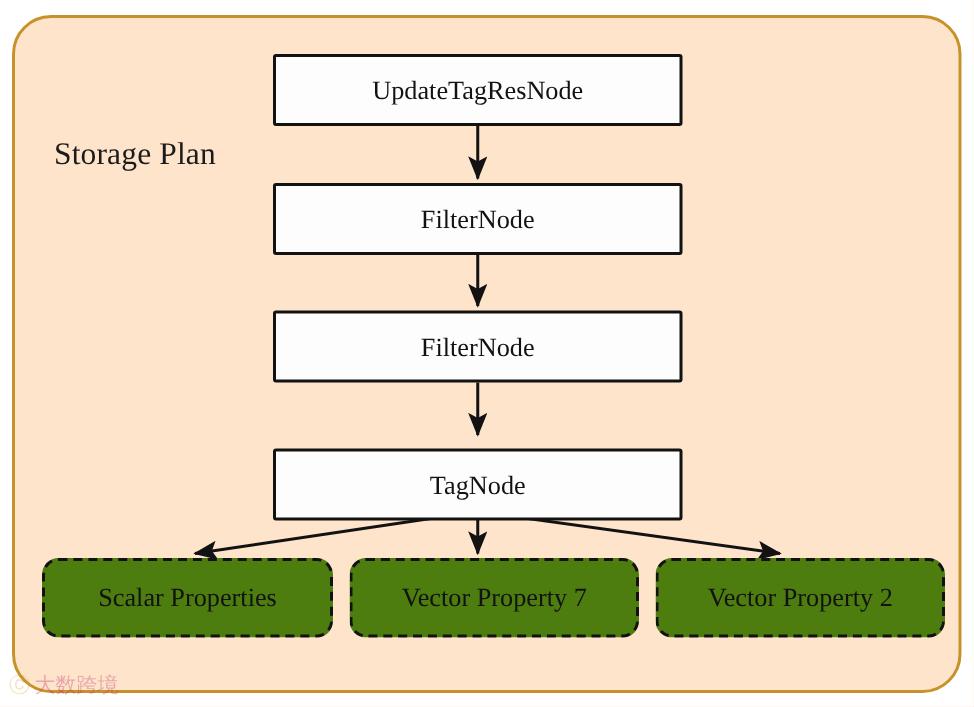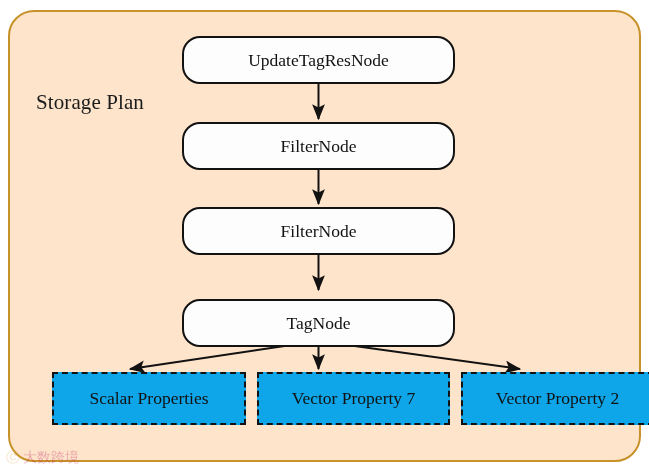--- a/index.html
+++ b/index.html
@@ -47,49 +47,48 @@
 
   
   .node {
     position: absolute;
     left: 182px;
     width: 273px;
     height: 48px;
     box-sizing: border-box;
     background: #fdfdfd;
     border: 2px solid #121212;
-    border-radius: 18px;
+    border-radius: 2px;
     display: flex;
     align-items: center;
     justify-content: center;
     font-size: 17.5px;
     color: #121212;
     white-space: nowrap;
   }
   .node-1 { top: 36px; }
   .node-2 { top: 122px; }
   .node-3 { top: 207px; }
   .node-4 { top: 299px; }
 
   
   .leaf {
     position: absolute;
     top: 372px;
     height: 53px;
     box-sizing: border-box;
-    background: #0ea5e9;
+    background: #4d7c0f;
     border: 2.5px dashed #121212;
-    border-radius: 0;
+    border-radius: 11px;
     display: flex;
     align-items: center;
     justify-content: center;
     font-size: 17.5px;
     color: #121212;
     white-space: nowrap;
-    margin-left: 24px;
   }
   .leaf-1 { left: 28px;  width: 194px; }
   .leaf-2 { left: 233px; width: 193px; }
   .leaf-3 { left: 437px; width: 193px; }
 
   
   #edges {
     position: absolute;
     left: 0; top: 0;
     width: 649px;

